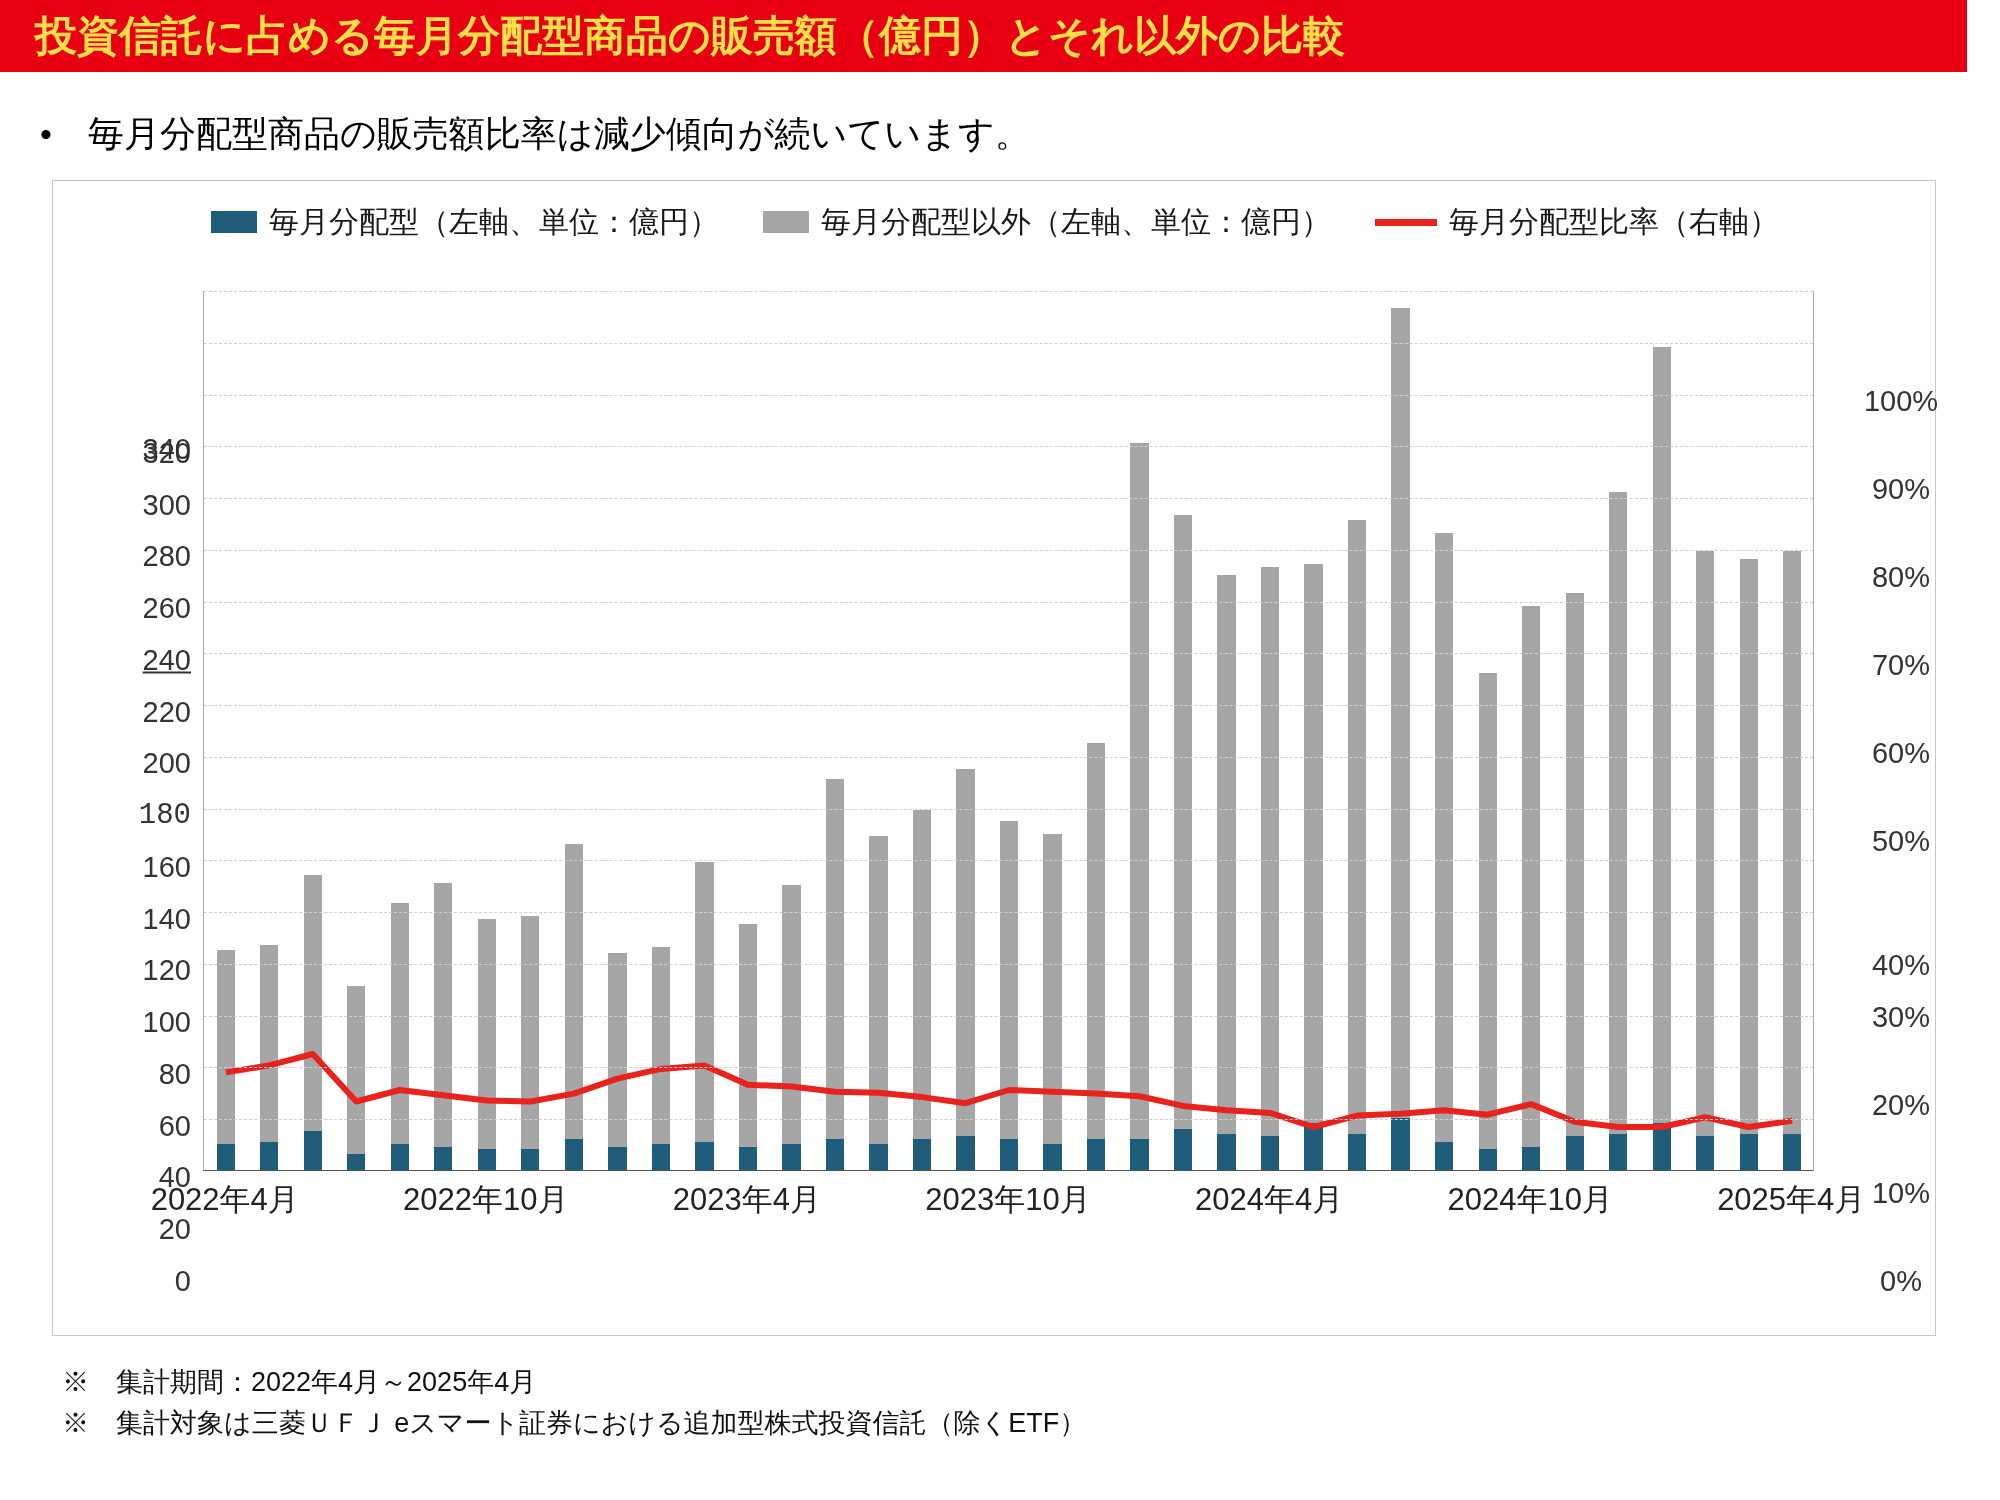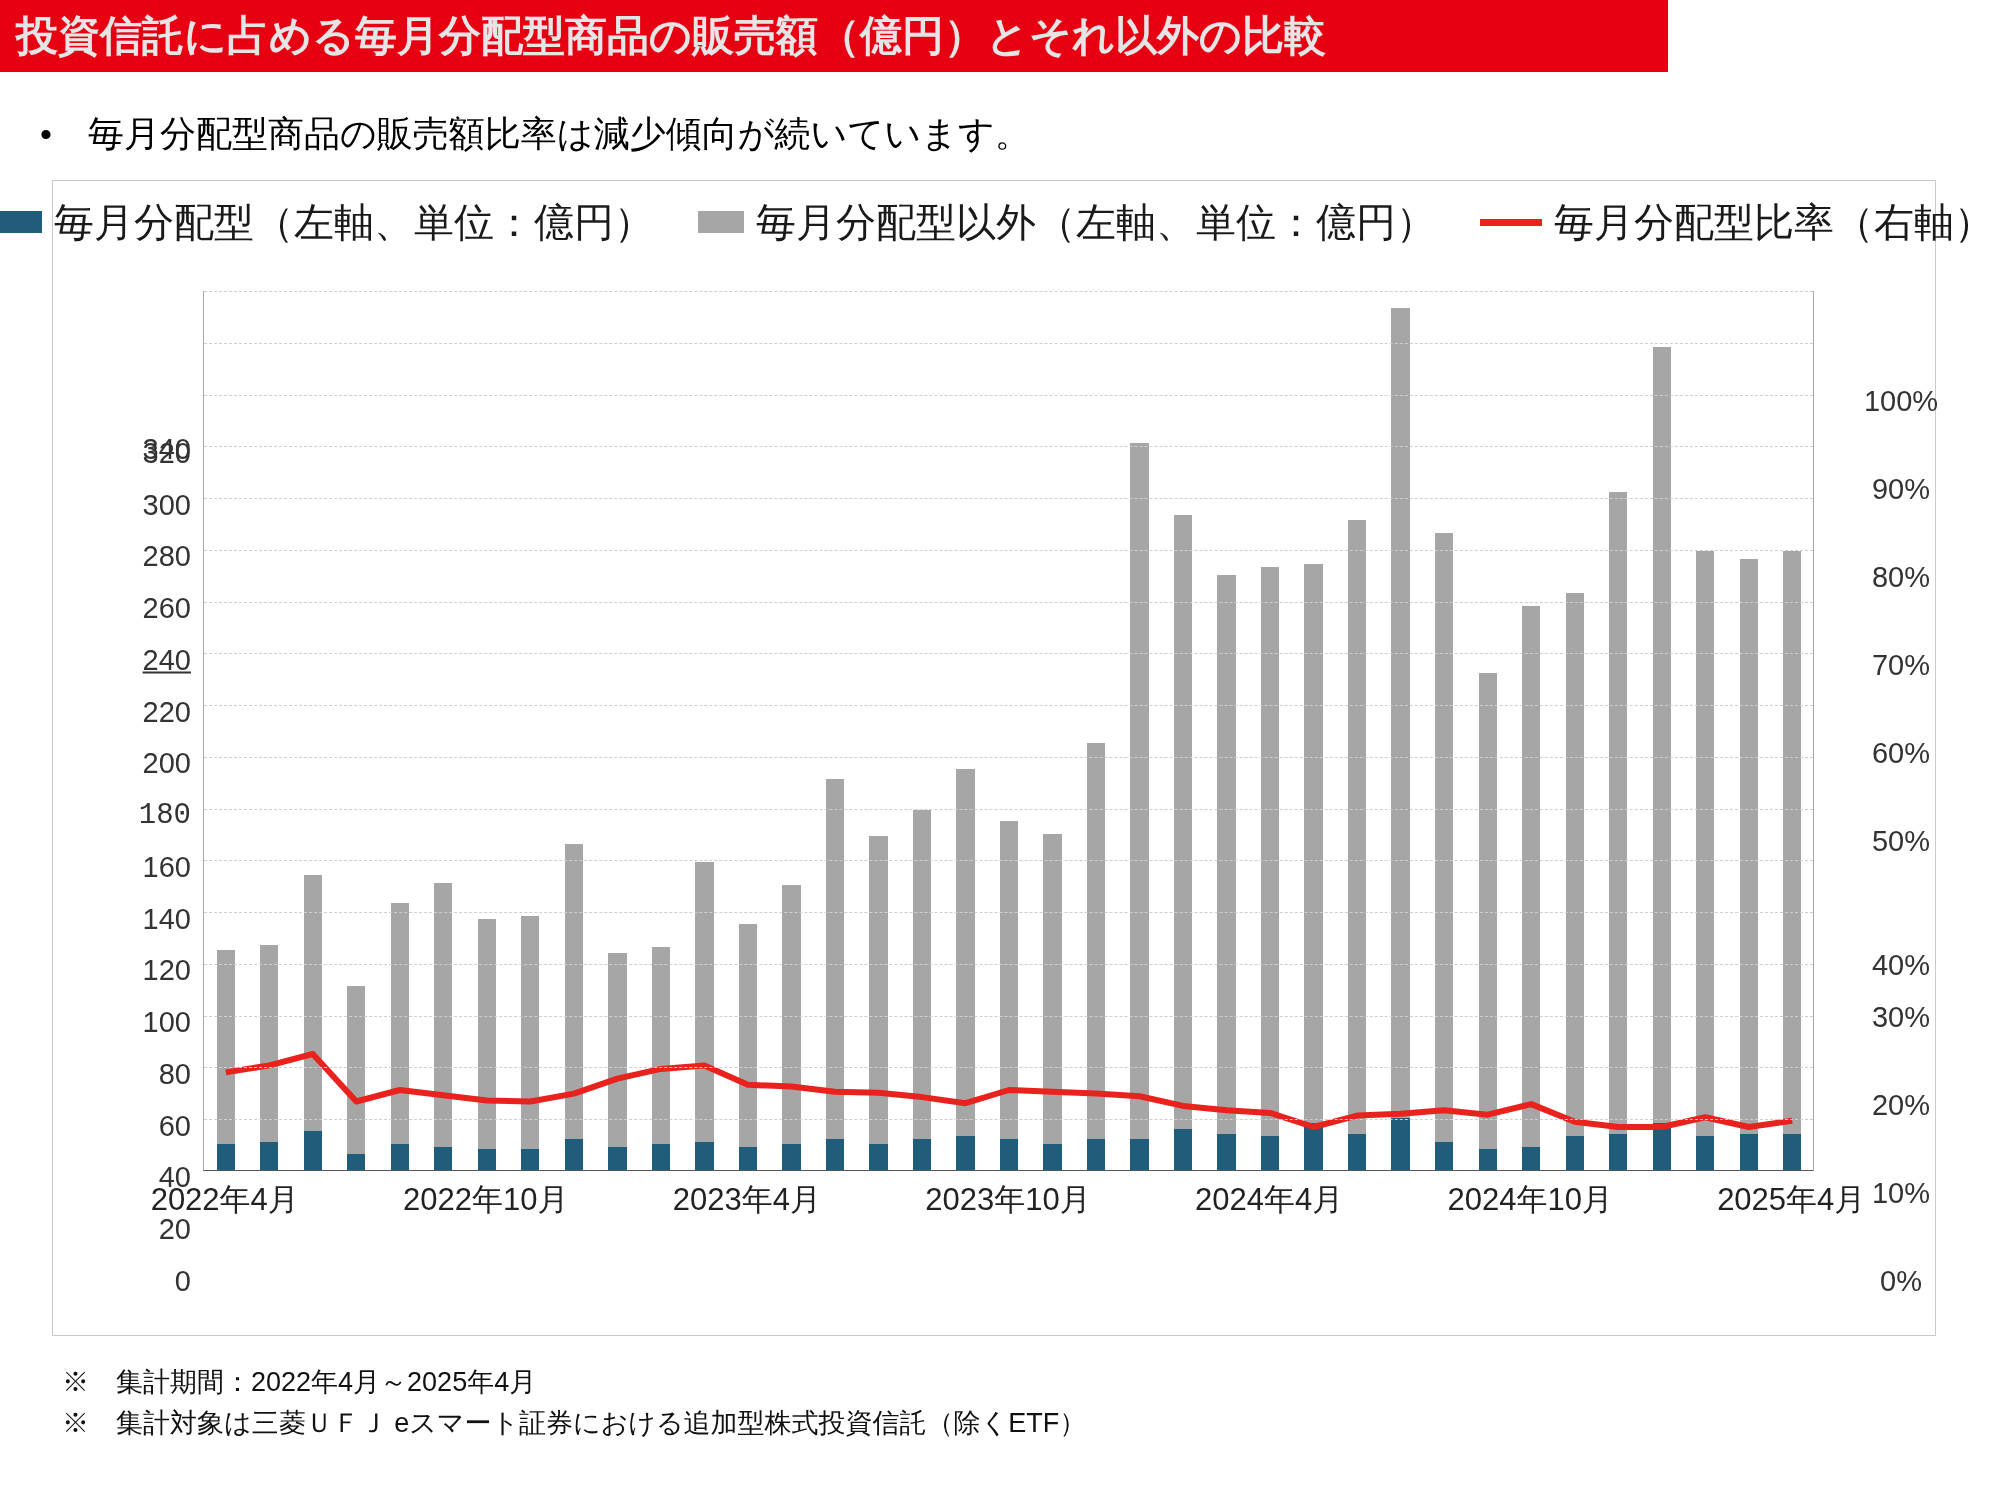--- a/index.html
+++ b/index.html
@@ -2,23 +2,23 @@
 <html><head>
 <meta charset="utf-8">
 <style>
   html,body{margin:0;padding:0;}
   body{
     width:2000px;height:1500px;background:#ffffff;
     font-family:"Liberation Sans", sans-serif;
     overflow:hidden;position:relative;
   }
   #title-bar{
-    position:absolute;left:0;top:0;width:1668px;height:72px;
-    background:#e60012;color:#e5e5e5;
-    display:flex;align-items:center;
+    position:absolute;left:0;top:0;width:1948px;height:72px;
+    background:#e60012;color:#fde047;
+    display:flex;align-items:center;padding-left:19px;
   }
   #title-bar .t{
     font-size:42px;font-weight:bold;letter-spacing:0px;
     padding-left:16px;line-height:72px;white-space:nowrap;
   }
   #bullet-row{
     position:absolute;left:40px;top:108px;width:1900px;height:52px;
     display:flex;align-items:center;
   }
   #bullet-row .dot{font-size:34px;color:#000;line-height:40px;width:48px;text-align:left;}
@@ -28,21 +28,21 @@
     border:1px solid #c9c9c9;background:#ffffff;box-sizing:border-box;
   }
   
   #legend{
     position:absolute;left:0;top:16px;width:1884px;height:50px;
     display:flex;align-items:center;justify-content:center;gap:44px;
   }
   .lg{display:flex;align-items:center;gap:12px;}
   .lg .sw{width:46px;height:22px;display:inline-block;}
   .lg .swline{width:62px;height:7px;display:inline-block;background:#e8221c;}
-  .lg .lb{font-size:40px;color:#1a1a1a;white-space:nowrap;}
+  .lg .lb{font-size:30px;color:#1a1a1a;white-space:nowrap;}
 
   
   #plot{
     position:absolute;left:150px;top:110px;width:1610px;height:1100px;
   }
   #plot-inner{
     position:absolute;left:0;top:0;width:1610px;height:880px;
     border-left:1px solid #aaaaaa;border-bottom:1px solid #555555;
     box-sizing:border-box;
   }

